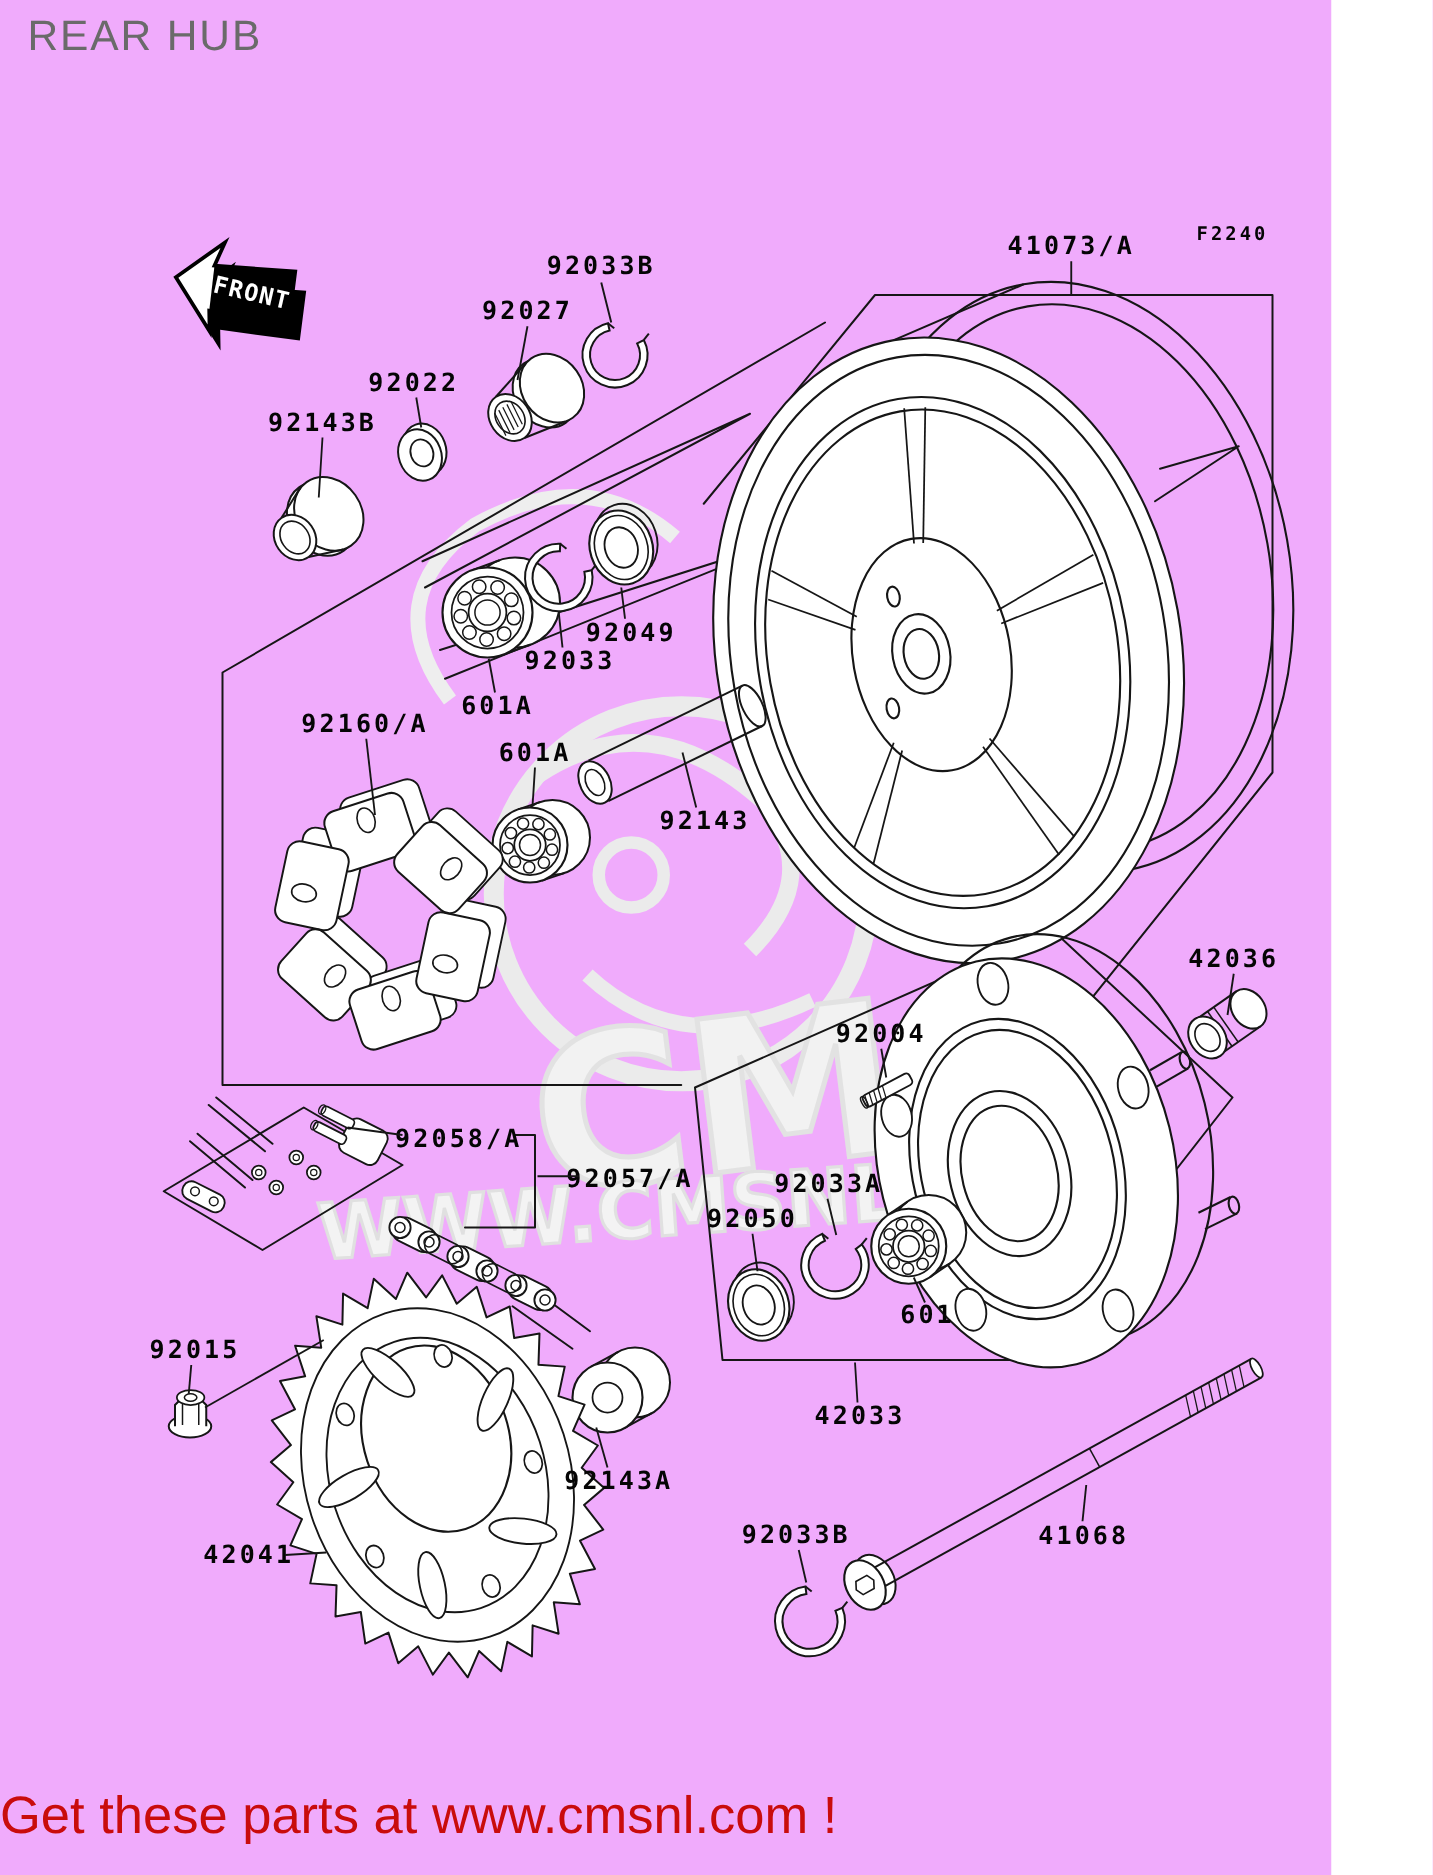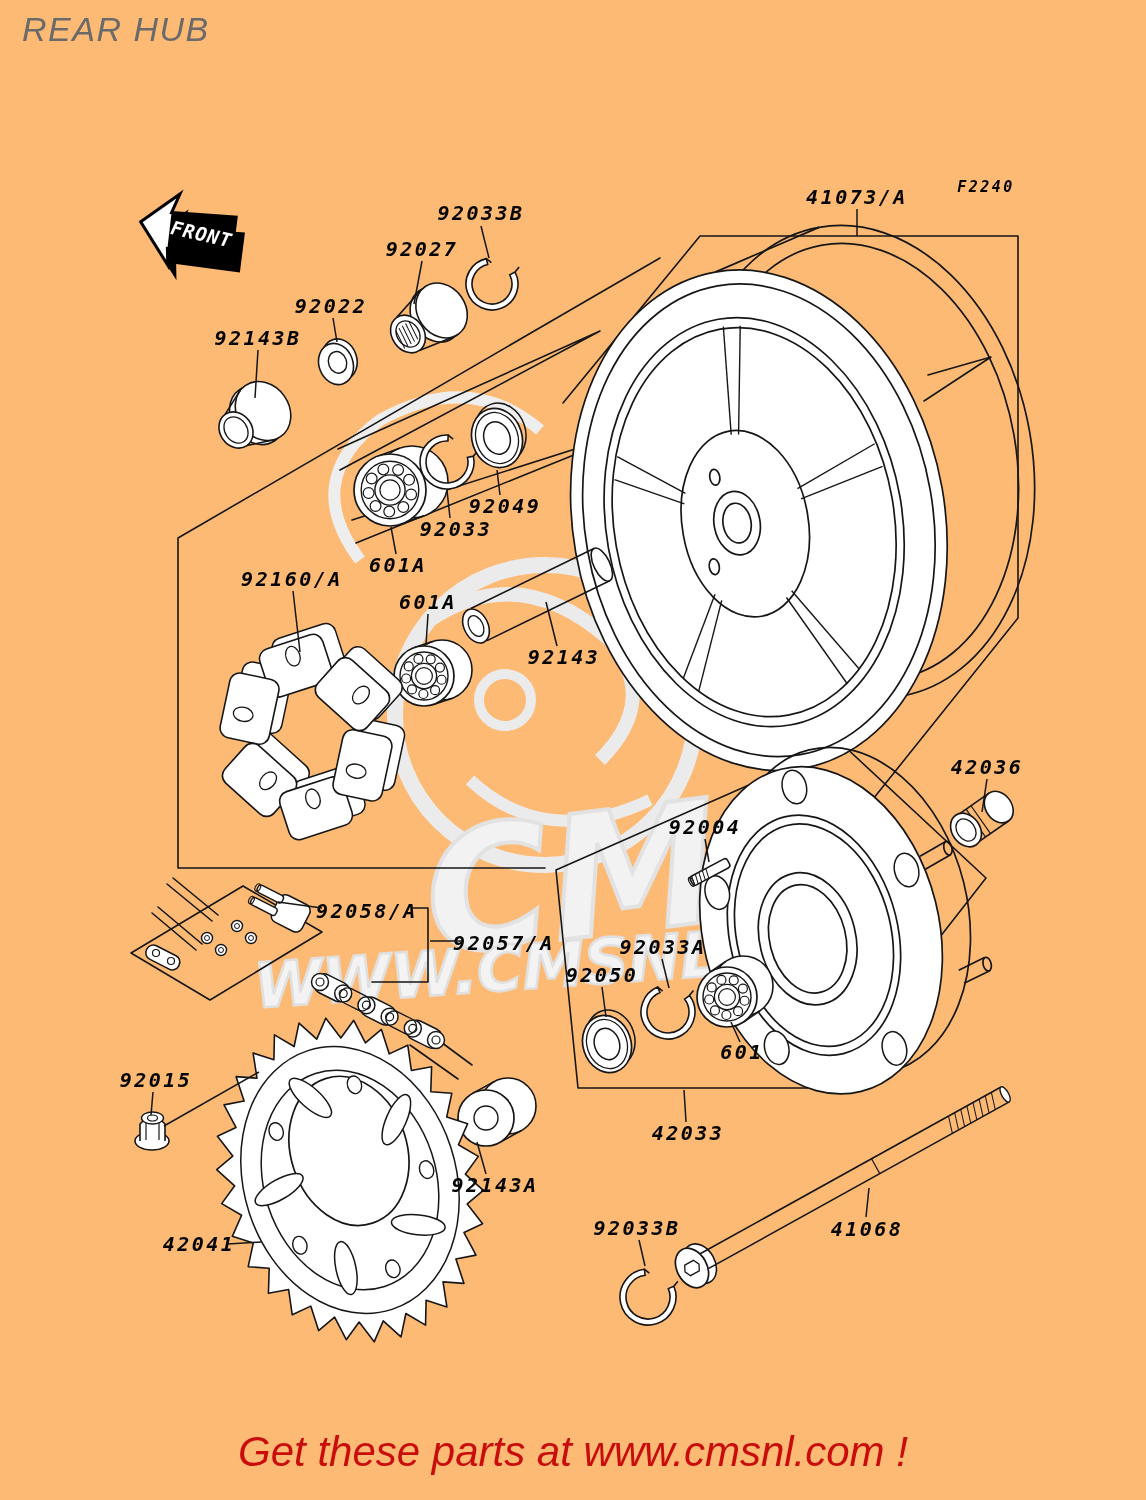--- a/index.html
+++ b/index.html
@@ -1,22 +1,22 @@
 <!DOCTYPE html>
 <html><head>
 <meta charset="utf-8">
 <style>
   html,body{margin:0;padding:0;background:#ffffff;}
-  #stage{position:relative;width:1146px;height:1500px;background:#fdba74;overflow:hidden;
-         font-family:"Liberation Sans",sans-serif;font-style:italic;}
+  #stage{position:relative;width:1065px;height:1500px;background:#f0abfc;overflow:hidden;
+         font-family:"Liberation Sans",sans-serif;}
   #page-title{position:absolute;left:22px;top:10px;font-size:34px;color:#6a6a6a;
               letter-spacing:1.5px;font-family:"Liberation Sans",sans-serif;}
   #diagram-svg{position:absolute;left:0;top:0;}
   #footer-banner{position:absolute;left:0;top:1424px;width:1146px;height:56px;line-height:56px;
-                 text-align:center;font-size:42px;color:#c90c0c;font-family:"Liberation Sans",sans-serif;}
+                 text-align:left;font-size:42px;color:#c90c0c;font-family:"Liberation Sans",sans-serif;}
   .part-label{font-family:"DejaVu Sans Mono","Liberation Mono",monospace;font-weight:bold;
               fill:#050505;letter-spacing:2.5px;}
   .wm{font-family:"DejaVu Sans","Liberation Sans",sans-serif;font-weight:bold;}
 </style>
 </head>
 <body>
 
 <div id="stage">
   <div id="page-title">REAR HUB</div>
 

